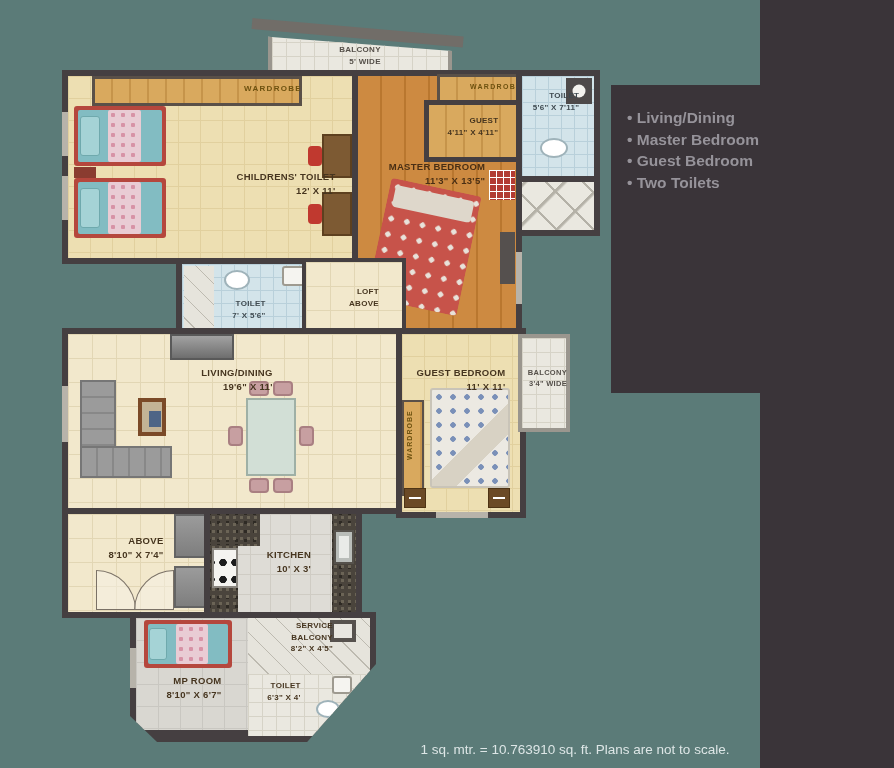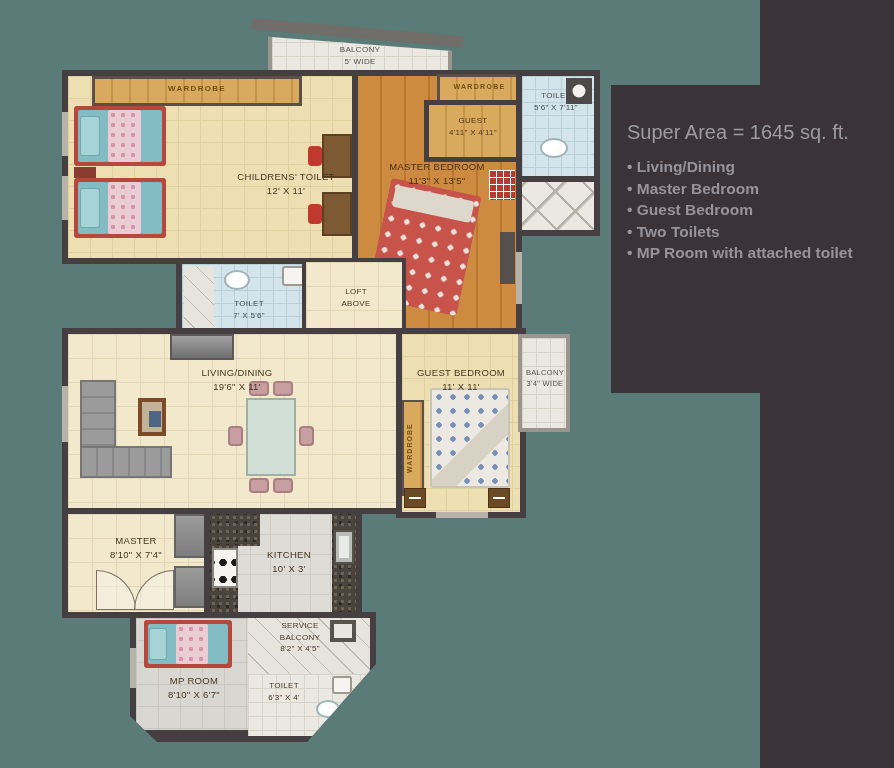--- a/index.html
+++ b/index.html
@@ -48,26 +48,26 @@
     linear-gradient(#c9c7c1 1px,transparent 1px),
     linear-gradient(90deg,#c9c7c1 1px,transparent 1px) #d9d7d1;
     background-size:22px 22px;background-color:#d9d7d1;}
   .hatchX{background:
     repeating-linear-gradient(45deg,transparent 0 24px,#b5b2a8 24px 26px),
     repeating-linear-gradient(-45deg,transparent 0 24px,#b5b2a8 26px 28px),#eae8e0;}
   .hatch1{background:
     repeating-linear-gradient(45deg,transparent 0 14px,#bdbab0 14px 15px),#e6e4dc;}
 
   
-  .rl{position:absolute;color:var(--label-text,#46351f);font-weight:normal;font-size:9.5px;letter-spacing:.3px;
-      text-align:center;line-height:1.45;transform:translateX(-50%);white-space:nowrap;}
+  .rl{position:absolute;color:var(--label-text,#46351f);font-weight:bold;font-size:9.5px;letter-spacing:.3px;
+      text-align:right;line-height:1.45;transform:translateX(-50%);white-space:nowrap;}
   .rl .nm,.rl .dm{display:block;}
   .rl.wrap{white-space:normal;}
   .s8{font-size:8px;} .s7{font-size:7.5px;}
-  .wlab{color:#6e5210;letter-spacing:1.3px;font-size:8px;font-weight:bold;text-align:center;}
+  .wlab{color:#6e5210;letter-spacing:1.3px;font-size:8px;font-weight:bold;text-align:right;}
   .vtext{writing-mode:vertical-rl;transform:rotate(180deg);letter-spacing:1px;}
 
   
   .furn{position:absolute;box-sizing:border-box;}
   .bed-red{background:#b5473d;border-radius:3px;}
   .bed-red .mat{position:absolute;left:4px;top:4px;right:4px;bottom:4px;background:#82bcc2;border-radius:2px;}
   .bed-red .blanket{position:absolute;top:4px;bottom:4px;width:36%;background:
      radial-gradient(#d793a6 2px,transparent 2.5px) #e9ccd4;background-size:10px 10px;border-radius:2px;}
   .pillow{position:absolute;background:#a5d3d6;border:1px solid #6fa9ad;border-radius:3px;}
   .master-bed{background:radial-gradient(#e8e2da 2.5px,transparent 3px) #c7534a;background-size:16px 16px;border-radius:4px;transform:rotate(12deg);}
@@ -101,27 +101,25 @@
   .win{position:absolute;background:#b7b3aa;}
   .slab{position:absolute;background:#716d68;}
 </style>
 </head>
 <body>
 
 <div class="page">
 
   <div class="side-col"></div>
   <div class="info-panel">
-    <div class="info-super">Super Area = 1645 sq. ft.</div>
     <div class="feat-list">
       <div class="feat">Living/Dining</div>
       <div class="feat">Master Bedroom</div>
       <div class="feat">Guest Bedroom</div>
       <div class="feat">Two Toilets</div>
-      <div class="feat">MP Room with attached toilet</div>
     </div>
   </div>
 
   <div>
 
     <div class="slab" style="left:252px;top:18px;width:212px;height:11px;transform:rotate(5deg);transform-origin:left center;"></div>
     <div class="floor-whitetile" style="position:absolute;left:268px;top:28px;width:184px;height:48px;border-left:4px solid #9a968e;border-right:4px solid #9a968e;clip-path:polygon(0 18%,100% 48%,100% 100%,0 100%);box-sizing:border-box;"></div>
     <div class="rl s8" style="left:360px;top:44px;color:#55504a;">
       <span class="nm">BALCONY</span>
       <span class="dm">5' WIDE</span>
@@ -235,21 +233,21 @@
       <span class="nm">BALCONY</span>
       <span class="dm">3'4" WIDE</span>
     </div>
 
     <div class="room floor-cream" style="left:62px;top:508px;width:148px;height:110px;"></div>
     <div class="furn cabinet" style="left:174px;top:514px;width:32px;height:44px;"></div>
     <div class="furn cabinet" style="left:174px;top:566px;width:32px;height:42px;"></div>
     <div class="arc" style="left:96px;top:570px;width:38px;height:38px;border-radius:0 100% 0 0;"></div>
     <div class="arc" style="left:134px;top:570px;width:38px;height:38px;border-radius:100% 0 0 0;"></div>
     <div class="rl" style="left:136px;top:534px;">
-      <span class="nm">MASTER</span>
+      <span class="nm">ABOVE</span>
       <span class="dm">8'10" X 7'4"</span>
     </div>
 
     <div class="room floor-kitchen" style="left:204px;top:508px;width:158px;height:112px;"></div>
     <div class="furn granite" style="left:210px;top:514px;width:50px;height:32px;"></div>
     <div class="furn granite" style="left:210px;top:544px;width:28px;height:70px;"></div>
     <div class="furn granite" style="left:332px;top:514px;width:24px;height:100px;"></div>
     <div class="furn stove" style="left:212px;top:548px;width:26px;height:40px;"></div>
     <div class="furn sink" style="left:334px;top:530px;width:20px;height:34px;"></div>
     <div class="rl" style="left:289px;top:548px;">
@@ -286,13 +284,14 @@
 
     <div class="win" style="left:62px;top:112px;width:6px;height:44px;"></div>
     <div class="win" style="left:62px;top:176px;width:6px;height:44px;"></div>
     <div class="win" style="left:62px;top:386px;width:6px;height:56px;"></div>
     <div class="win" style="left:516px;top:252px;width:6px;height:52px;"></div>
     <div class="win" style="left:436px;top:512px;width:52px;height:6px;"></div>
     <div class="win" style="left:130px;top:648px;width:6px;height:40px;"></div>
 
   </div>
 
+  <div class="footer-note">1 sq. mtr. = 10.763910 sq. ft. Plans are not to scale.</div>
 </div>
 
 </body></html>

